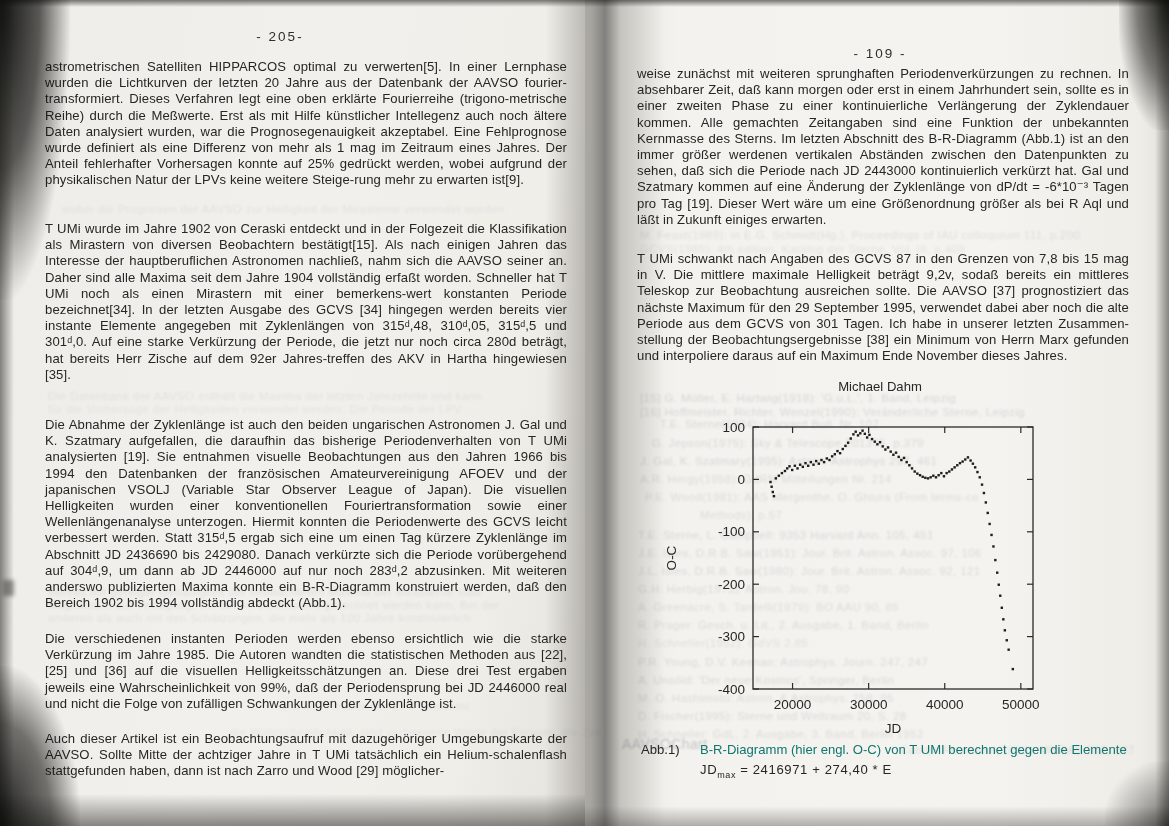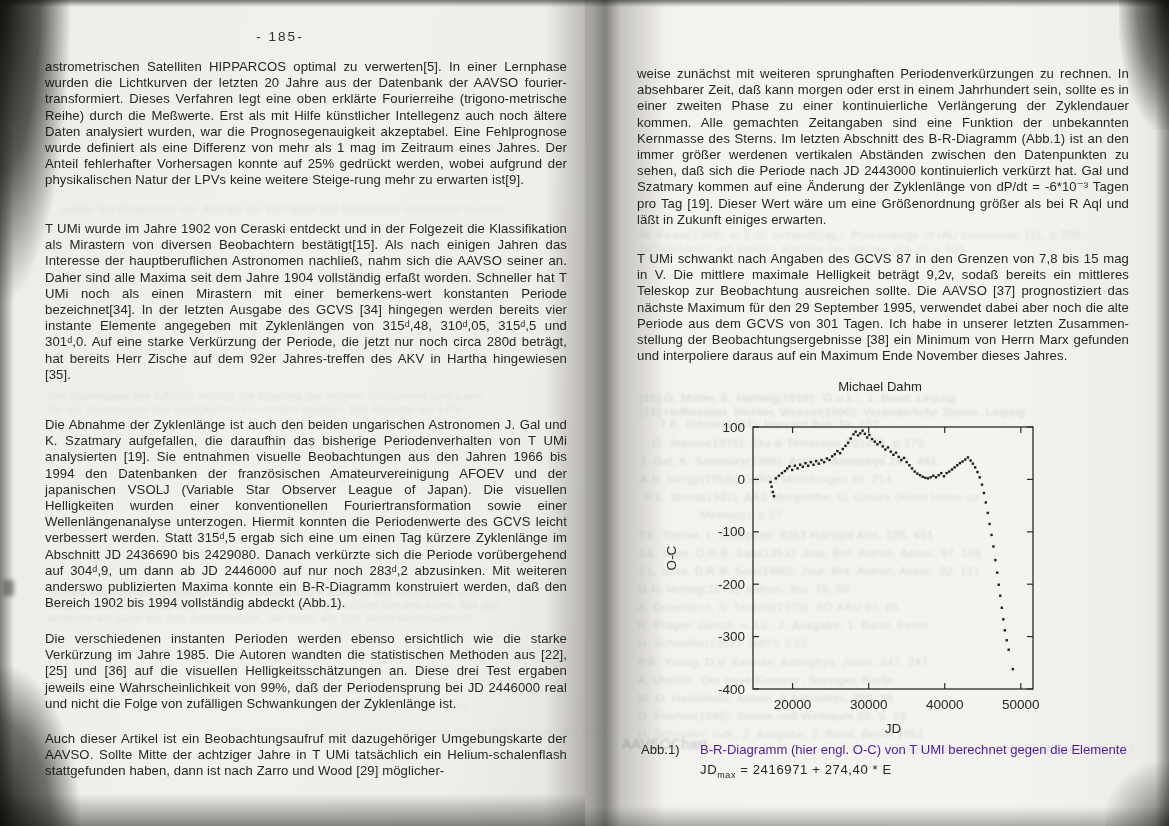--- a/index.html
+++ b/index.html
@@ -16,21 +16,21 @@
   .para{position:absolute;z-index:3;color:#262624;font-size:13.1px;line-height:16.2px;
         text-align:justify;letter-spacing:0.1px;}
   .lcol{left:45px;width:522px;}
   .rcol{left:637px;width:492px;}
   #lp1{top:59px;} #lp2{top:221px;} #lp3{top:417px;} #lp4{top:631px;} #lp5{top:731px;}
   #rp1{top:66px;} #rp2{top:251px;}
   #signature{position:absolute;z-index:3;left:637px;top:379px;width:486px;text-align:center;
              color:#262624;font-size:13.1px;}
   #chart-svg{position:absolute;z-index:3;left:640px;top:412px;}
   #cap-label{position:absolute;z-index:3;left:641px;top:742px;color:#262624;font-size:13.1px;}
-  #cap-1{position:absolute;z-index:3;left:700px;top:742px;width:432px;color:#4c1d95;font-size:13.1px;text-align:justify;}
+  #cap-1{position:absolute;z-index:3;left:700px;top:742px;width:432px;color:#0f766e;font-size:13.1px;text-align:justify;}
   #cap-2{position:absolute;z-index:3;left:700px;top:762px;color:#262624;font-size:13.1px;letter-spacing:0.6px;}
   #cap-2 sub{font-size:9px;}
   .ghostlayer{position:absolute;z-index:2;left:0;top:0;width:1169px;height:826px;pointer-events:none;}
   .ghost{position:absolute;font-size:11.5px;color:#49556a;opacity:0.16;filter:blur(1.1px);
          white-space:nowrap;letter-spacing:0.4px;}
   .shadow{position:absolute;z-index:4;pointer-events:none;}
   #spine{left:545px;top:0;width:120px;height:826px;
     background:linear-gradient(to right,rgba(45,42,38,0) 0%,rgba(45,42,38,.30) 38%,rgba(32,30,27,.50) 50%,rgba(45,42,38,.20) 63%,rgba(45,42,38,0) 100%);}
   #edge-top{left:0;top:0;width:1169px;height:7px;
     background:linear-gradient(to bottom,rgba(15,15,12,.55),rgba(15,15,12,0));}
@@ -88,21 +88,22 @@
       <div class="ghost" style="left: 638px; top: 637px; opacity: 0.13;">H. Schneller(1952): GdVS 2.85</div>
       <div class="ghost" style="left: 638px; top: 656px; opacity: 0.16;">P.R. Young, D.V. Keenan: Astrophys. Journ. 247, 247</div>
       <div class="ghost" style="left: 638px; top: 674px; opacity: 0.16;">A. Unsöld: 'Der neue Kosmos', Springer, Berlin</div>
       <div class="ghost" style="left: 638px; top: 692px; opacity: 0.15;">M. O. Hashimoto: Astron. &amp; Astrophys. 258, 95</div>
       <div class="ghost" style="left: 638px; top: 710px; opacity: 0.16;">D. Fischer(1995): Sterne und Weltraum 20, S. 28</div>
       <div class="ghost" style="left: 638px; top: 728px; opacity: 0.15;">H. Schneller: GdL, 2. Ausgabe, 3. Band, Berlin 1952</div>
       <div class="ghost" style="left: 900px; top: 744px; opacity: 0.13;">Cabryn Felsmann(1993): MNRAS 262, 287</div>
       <div class="ghost" style="left: 622px; top: 736px; opacity: 0.3; font-size: 14px;">AAVSOChart</div>
     </div>
 
-  <div class="pagenum" id="pn-l">- 185-</div>
+  <div class="pagenum" id="pn-l">- 205-</div>
+  <div class="pagenum" id="pn-r">- 109 -</div>
 
   <div class="para lcol" id="lp1">astrometrischen Satelliten HIPPARCOS optimal zu verwerten[5]. In einer Lernphase wurden die Lichtkurven der letzten 20 Jahre aus der Datenbank der AAVSO fourier-transformiert. Dieses Verfahren legt eine oben erklärte Fourierreihe (trigono-metrische Reihe) durch die Meßwerte. Erst als mit Hilfe künstlicher Intellegenz auch noch ältere Daten analysiert wurden, war die Prognosegenauigkeit akzeptabel. Eine Fehlprognose wurde definiert als eine Differenz von mehr als 1 mag im Zeitraum eines Jahres. Der Anteil fehlerhafter Vorhersagen konnte auf 25% gedrückt werden, wobei aufgrund der physikalischen Natur der LPVs keine weitere Steige-rung mehr zu erwarten ist[9].</div>
   <div class="para lcol" id="lp2">T UMi wurde im Jahre 1902 von Ceraski entdeckt und in der Folgezeit die Klassifikation als Mirastern von diversen Beobachtern bestätigt[15]. Als nach einigen Jahren das Interesse der hauptberuflichen Astronomen nachließ, nahm sich die AAVSO seiner an. Daher sind alle Maxima seit dem Jahre 1904 vollständig erfaßt worden. Schneller hat T UMi noch als einen Mirastern mit einer bemerkens-wert konstanten Periode bezeichnet[34]. In der letzten Ausgabe des GCVS [34] hingegen werden bereits vier instante Elemente angegeben mit Zyklenlängen von 315ᵈ,48, 310ᵈ,05, 315ᵈ,5 und 301ᵈ,0. Auf eine starke Verkürzung der Periode, die jetzt nur noch circa 280d beträgt, hat bereits Herr Zische auf dem 92er Jahres-treffen des AKV in Hartha hingewiesen [35].</div>
   <div class="para lcol" id="lp3">Die Abnahme der Zyklenlänge ist auch den beiden ungarischen Astronomen J. Gal und K. Szatmary aufgefallen, die daraufhin das bisherige Periodenverhalten von T UMi analysierten [19]. Sie entnahmen visuelle Beobachtungen aus den Jahren 1966 bis 1994 den Datenbanken der französischen Amateurvereinigung AFOEV und der japanischen VSOLJ (Variable Star Observer League of Japan). Die visuellen Helligkeiten wurden einer konventionellen Fouriertransformation sowie einer Wellenlängenanalyse unterzogen. Hiermit konnten die Periodenwerte des GCVS leicht verbessert werden. Statt 315ᵈ,5 ergab sich eine um einen Tag kürzere Zyklenlänge im Abschnitt JD 2436690 bis 2429080. Danach verkürzte sich die Periode vorübergehend auf 304ᵈ,9, um dann ab JD 2446000 auf nur noch 283ᵈ,2 abzusinken. Mit weiteren anderswo publizierten Maxima konnte ein B-R-Diagramm konstruiert werden, daß den Bereich 1902 bis 1994 vollständig abdeckt (Abb.1).</div>
   <div class="para lcol" id="lp4">Die verschiedenen instanten Perioden werden ebenso ersichtlich wie die starke Verkürzung im Jahre 1985. Die Autoren wandten die statistischen Methoden aus [22],[25]  und [36] auf die visuellen Helligkeitsschätzungen an. Diese drei Test ergaben jeweils eine Wahrscheinlichkeit von 99%, daß der Periodensprung bei JD 2446000 real und nicht die Folge von zufälligen Schwankungen der Zyklenlänge ist.</div>
   <div class="para lcol" id="lp5">Auch dieser Artikel ist ein Beobachtungsaufruf mit dazugehöriger Umgebungskarte der AAVSO. Sollte Mitte der achtziger Jahre in T UMi tatsächlich ein Helium-schalenflash stattgefunden haben, dann ist nach Zarro und Wood [29] möglicher-</div>
 
   <div class="para rcol" id="rp1">weise zunächst mit weiteren sprunghaften Periodenverkürzungen  zu rechnen. In absehbarer Zeit, daß kann morgen oder erst in einem Jahrhundert sein, sollte es in einer zweiten Phase zu einer kontinuierliche Verlängerung der Zyklendauer kommen. Alle gemachten Zeitangaben sind eine Funktion der unbekannten Kernmasse des Sterns. Im letzten Abschnitt des B-R-Diagramm (Abb.1) ist an den immer größer werdenen vertikalen Abständen zwischen den Datenpunkten zu sehen, daß sich die Periode nach JD 2443000 kontinuierlich verkürzt hat. Gal und Szatmary kommen auf eine Änderung der Zyklenlänge von dP/dt  =  -6*10⁻³ Tagen pro Tag [19]. Dieser Wert wäre um eine Größenordnung größer als bei R Aql und läßt in Zukunft einiges erwarten.</div>
   <div class="para rcol" id="rp2">T UMi schwankt nach Angaben des GCVS 87 in den Grenzen von 7,8 bis 15 mag in V. Die mittlere maximale Helligkeit beträgt 9,2v, sodaß bereits ein mittleres Teleskop zur Beobachtung ausreichen sollte. Die AAVSO [37] prognostiziert das nächste Maximum für den 29 September 1995, verwendet dabei aber noch die alte Periode aus dem GCVS von 301 Tagen. Ich habe in unserer letzten Zusammen-stellung der Beobachtungsergebnisse [38] ein Minimum von Herrn Marx gefunden und interpoliere daraus auf ein Maximum Ende November dieses Jahres.</div>
 

